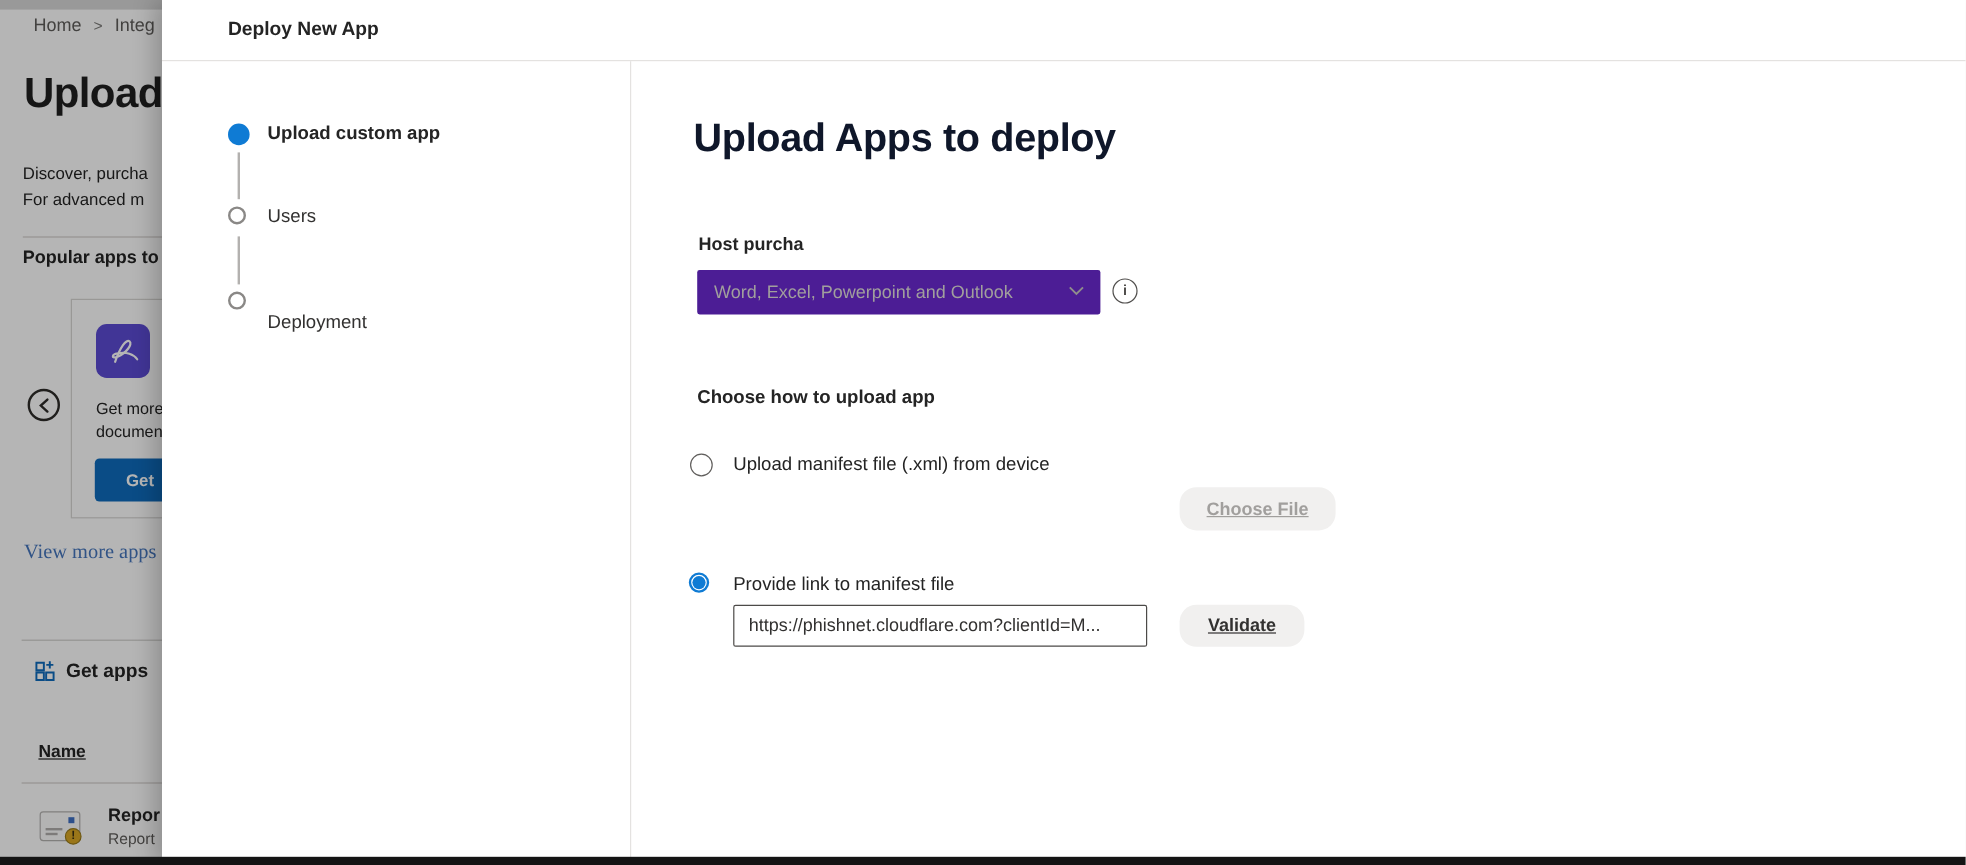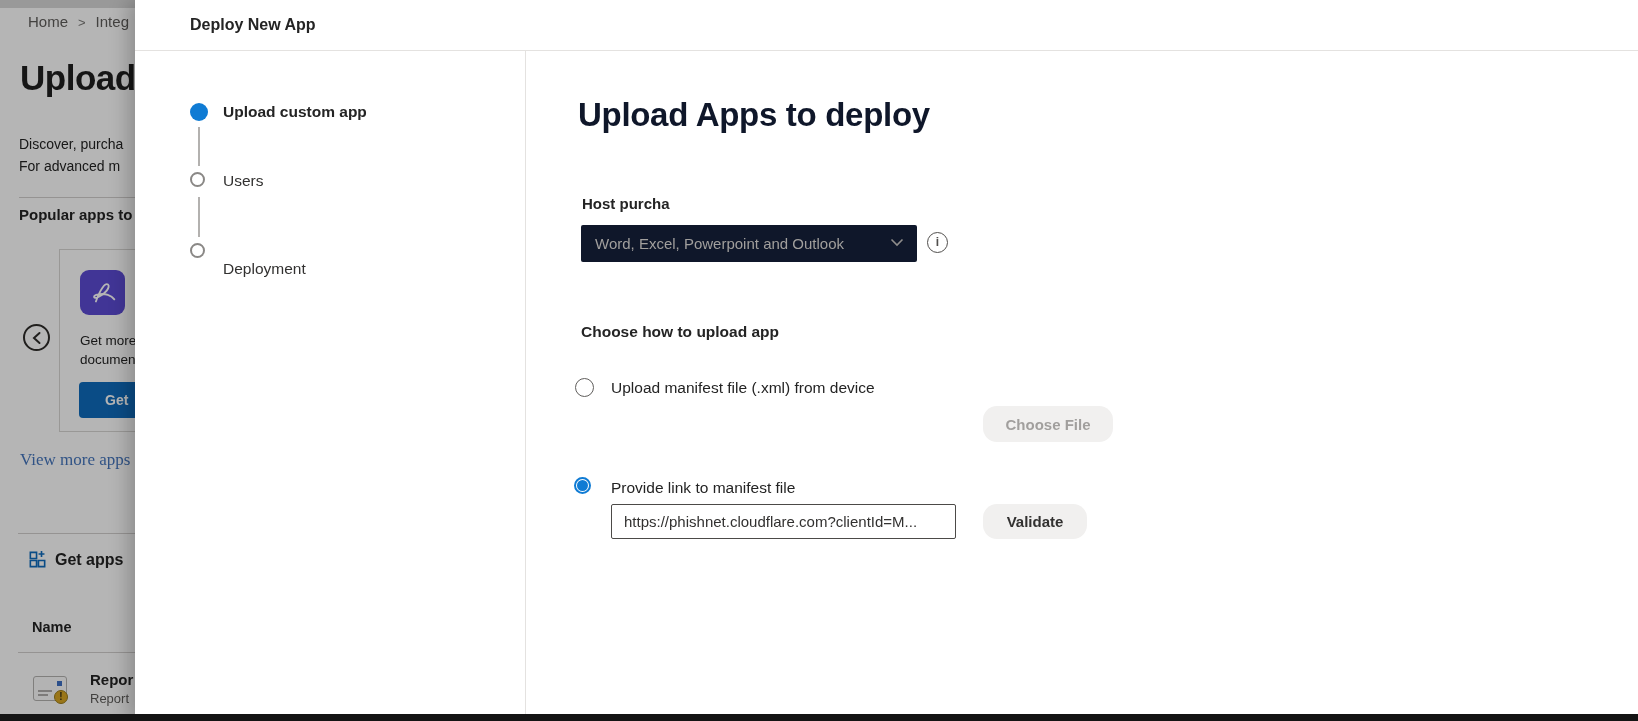--- a/index.html
+++ b/index.html
@@ -31,21 +31,21 @@
               font-family:inherit; }
   .carousel-left { position:absolute; left:23px; top:324px; width:27px; height:27px;
               border:2px solid #2e2c2a; border-radius:50%; background:transparent;
               display:flex; align-items:center; justify-content:center; }
   .view-more { position:absolute; left:20px; top:450px; font-family:"Liberation Serif", serif;
               font-size:17px; color:var(--link,#4576bd); text-decoration:none; white-space:nowrap; }
   .hr2 { left:18px; top:533px; width:150px; }
   .get-apps { position:absolute; left:27px; top:549px; display:flex; align-items:center; gap:7px;
               background:none; border:none; font-family:inherit; }
   .get-apps span { font-size:16px; font-weight:700; color:#242424; white-space:nowrap; }
-  .col-name { position:absolute; left:32px; top:619px; font-size:14.5px; font-weight:700; }
+  .col-name { position:absolute; left:32px; top:619px; font-size:14.5px; font-weight:700;text-decoration:underline; }
   .hr3 { left:18px; top:652px; width:150px; }
 
   .row-icon { position:absolute; left:33px; top:676px; width:34px; height:25px;
               border:1px solid #b5b3b1; border-radius:3px; background:#fdfdfd; }
   .row-icon .dot { position:absolute; right:4px; top:4px; width:5px; height:5px; background:#3f70c4; }
   .row-icon .l1  { position:absolute; left:4px; bottom:8px; width:14px; height:2px; background:#b0aeac; }
   .row-icon .l2  { position:absolute; left:4px; bottom:4px; width:10px; height:2px; background:#b0aeac; }
   .row-badge { position:absolute; left:54px; top:690px; width:14px; height:14px; border-radius:50%;
               background:var(--badge,#d9a724); border:1px solid #9a7c1c; color:#3b3113;
               font-size:10px; font-weight:700; text-align:center; line-height:12px; }
@@ -67,41 +67,41 @@
   .step-dot { position:absolute; width:15px; height:15px; border:2px solid #8a8886;
               border-radius:50%; background:#fff; left:55px; }
   .step-line { position:absolute; left:63px; width:2px; background:#b3b1af; }
   .step-label { position:absolute; left:88px; font-size:15.5px; color:#323130; white-space:nowrap; }
 
   
   .content-h1 { position:absolute; left:443px; top:96px; font-size:33px; font-weight:700;
                 color:#0f172a; letter-spacing:-0.3px; white-space:nowrap; }
   .field-label { position:absolute; font-size:15px; font-weight:700; color:#242424; white-space:nowrap; }
   .dropdown { position:absolute; left:446px; top:225px; width:336px; height:37px;
-              background:#0f172a; border-radius:2px; display:flex; align-items:center; }
+              background:#4c1d95; border-radius:2px; display:flex; align-items:center; }
   .dropdown .val { padding-left:14px; font-size:15px; color:var(--muted,#a19f9d); white-space:nowrap; }
   .dropdown .chev { position:absolute; right:13px; top:13px; }
   .info-btn { position:absolute; left:792px; top:232px; width:21px; height:21px; border-radius:50%;
               border:1.5px solid #504e4c; background:none; color:#504e4c; font-size:12px;
               font-weight:700; line-height:17px; text-align:center; font-family:inherit; }
 
   .radio { position:absolute; width:19px; height:19px; border:1.5px solid #605e5c;
            border-radius:50%; background:#fff; }
   .radio.sel { width:17px; height:17px; border:2px solid var(--accent,#0f7bd4);
                display:flex; align-items:center; justify-content:center; }
   .radio.sel i { width:11px; height:11px; border-radius:50%; background:var(--accent,#0f7bd4); display:block; }
   .radio-label { position:absolute; font-size:15.5px; color:#242424; white-space:nowrap; }
 
   .txt-input { position:absolute; height:35px; border:none; background:#f3f2f1; border-radius:2px;
                padding:0 14px; font-size:15px; font-family:inherit; color:var(--muted,#a19f9d); }
   .txt-input::placeholder { color:var(--muted,#a19f9d); opacity:1; }
   .url-input { position:absolute; height:35px; background:#fff; border:1px solid #4c4a48;
                border-radius:2px; padding:0 12px; font-size:15px; font-family:inherit; color:#323130; }
   .gray-btn { position:absolute; height:36px; background:#f1f0ef; border:none; border-radius:14px;
-              font-size:15px; font-family:inherit; text-align:center; }
+              font-size:15px; font-family:inherit; text-align:center;text-decoration:underline; }
   .gray-btn.disabled { color:var(--muted,#a19f9d); font-weight:700; }
   .gray-btn.enabled  { color:#323130; font-weight:700; }
 
   .bottom-bar { position:absolute; left:0; top:714px; width:1638px; height:7px;
                 background:#141414; z-index:60; }
 </style>
 </head>
 <body>
 
 <div class="bg-strip">

